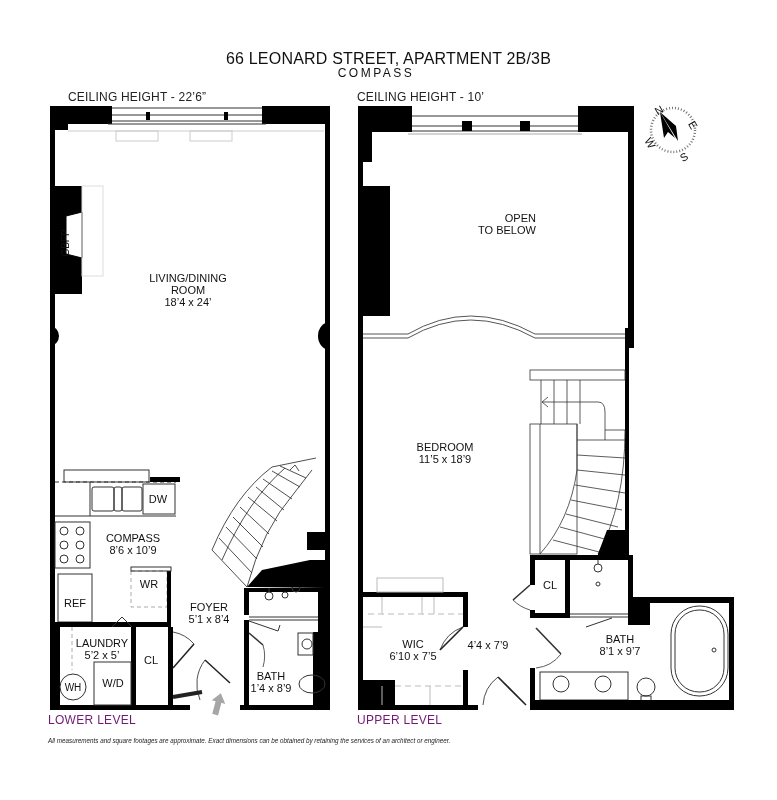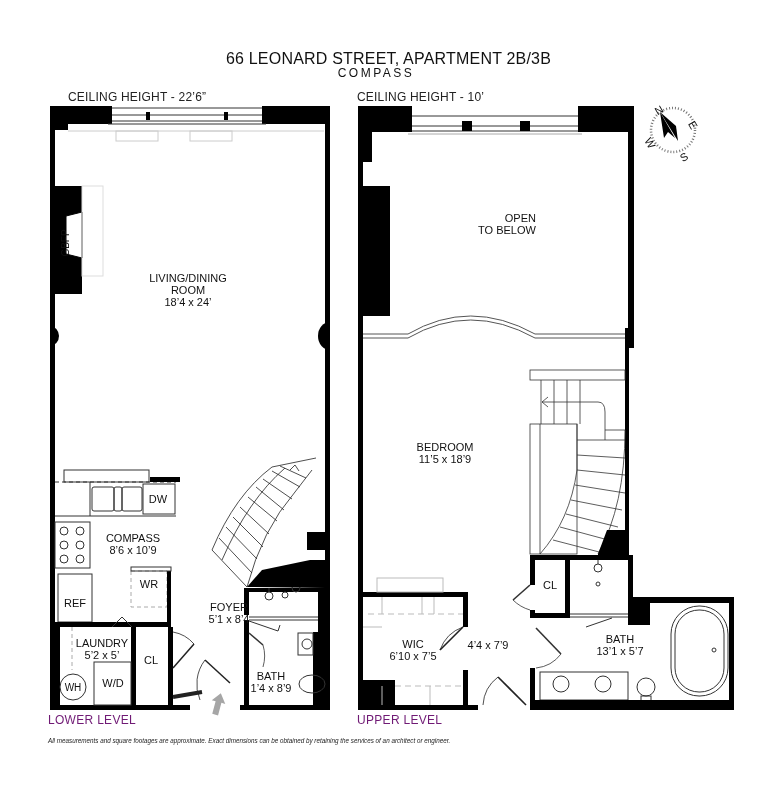--- a/index.html
+++ b/index.html
@@ -269,21 +269,21 @@
   <div>18’4 x 24’</div>
 </div>
 <div class="lbl" style="left:66px; top:237px; transform:translateX(-50%) rotate(-90deg); font-size:10px;">GBFP</div>
 <div class="lbl" style="left:158px; top:493px;">DW</div>
 <div class="lbl" style="left:133px; top:532px;">
   <div>COMPASS</div>
   <div>8’6 x 10’9</div>
 </div>
 <div class="lbl" style="left:149px; top:578px;">WR</div>
 <div class="lbl" style="left:75px; top:597px;">REF</div>
-<div class="lbl" style="left:209px; top:601px;margin-left:20px;">
+<div class="lbl" style="left:209px; top:601px;">
   <div>FOYER</div>
   <div>5’1 x 8’4</div>
 </div>
 <div class="lbl" style="left:102px; top:637px;">
   <div>LAUNDRY</div>
   <div>5’2 x 5’</div>
 </div>
 <div class="lbl" style="left:151px; top:654px;">CL</div>
 <div class="lbl" style="left:113px; top:677px;">W/D</div>
 <div class="lbl lbl-s" style="left:73px; top:682px;">WH</div>
@@ -303,19 +303,19 @@
 <div class="lbl" style="left:550px; top:579px;">CL</div>
 <div class="lbl" style="left:413px; top:638px;">
   <div>WIC</div>
   <div>6’10 x 7’5</div>
 </div>
 <div class="lbl" style="left:488px; top:639px;">
   <div>4’4 x 7’9</div>
 </div>
 <div class="lbl" style="left:620px; top:633px;">
   <div>BATH</div>
-  <div>13’1 x 5’7</div>
+  <div>8’1 x 9’7</div>
 </div>
 
 <div class="level" style="left:48px; top:713px;">LOWER LEVEL</div>
 <div class="level" style="left:357px; top:713px;">UPPER LEVEL</div>
 
 <div class="disclaimer">All measurements and square footages are approximate. Exact dimensions can be obtained by retaining the services of an architect or engineer.</div>
 
 </body></html>

